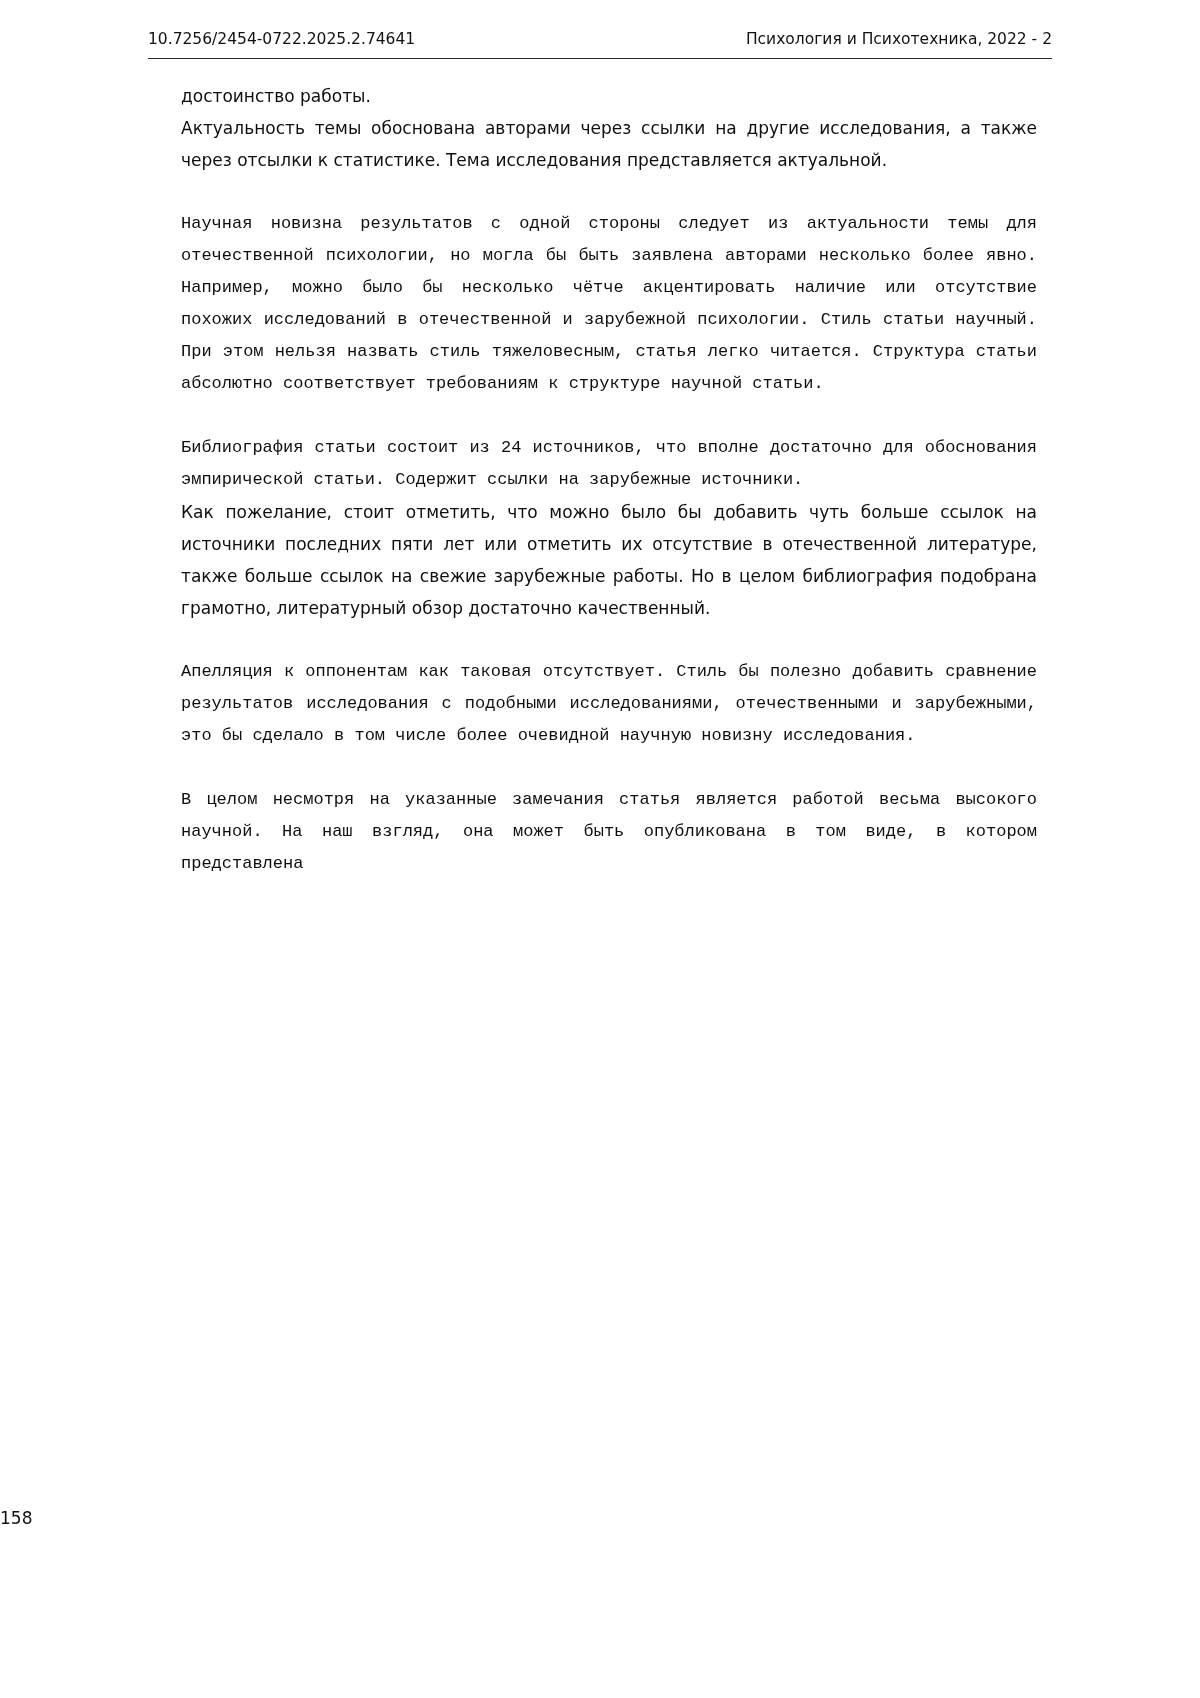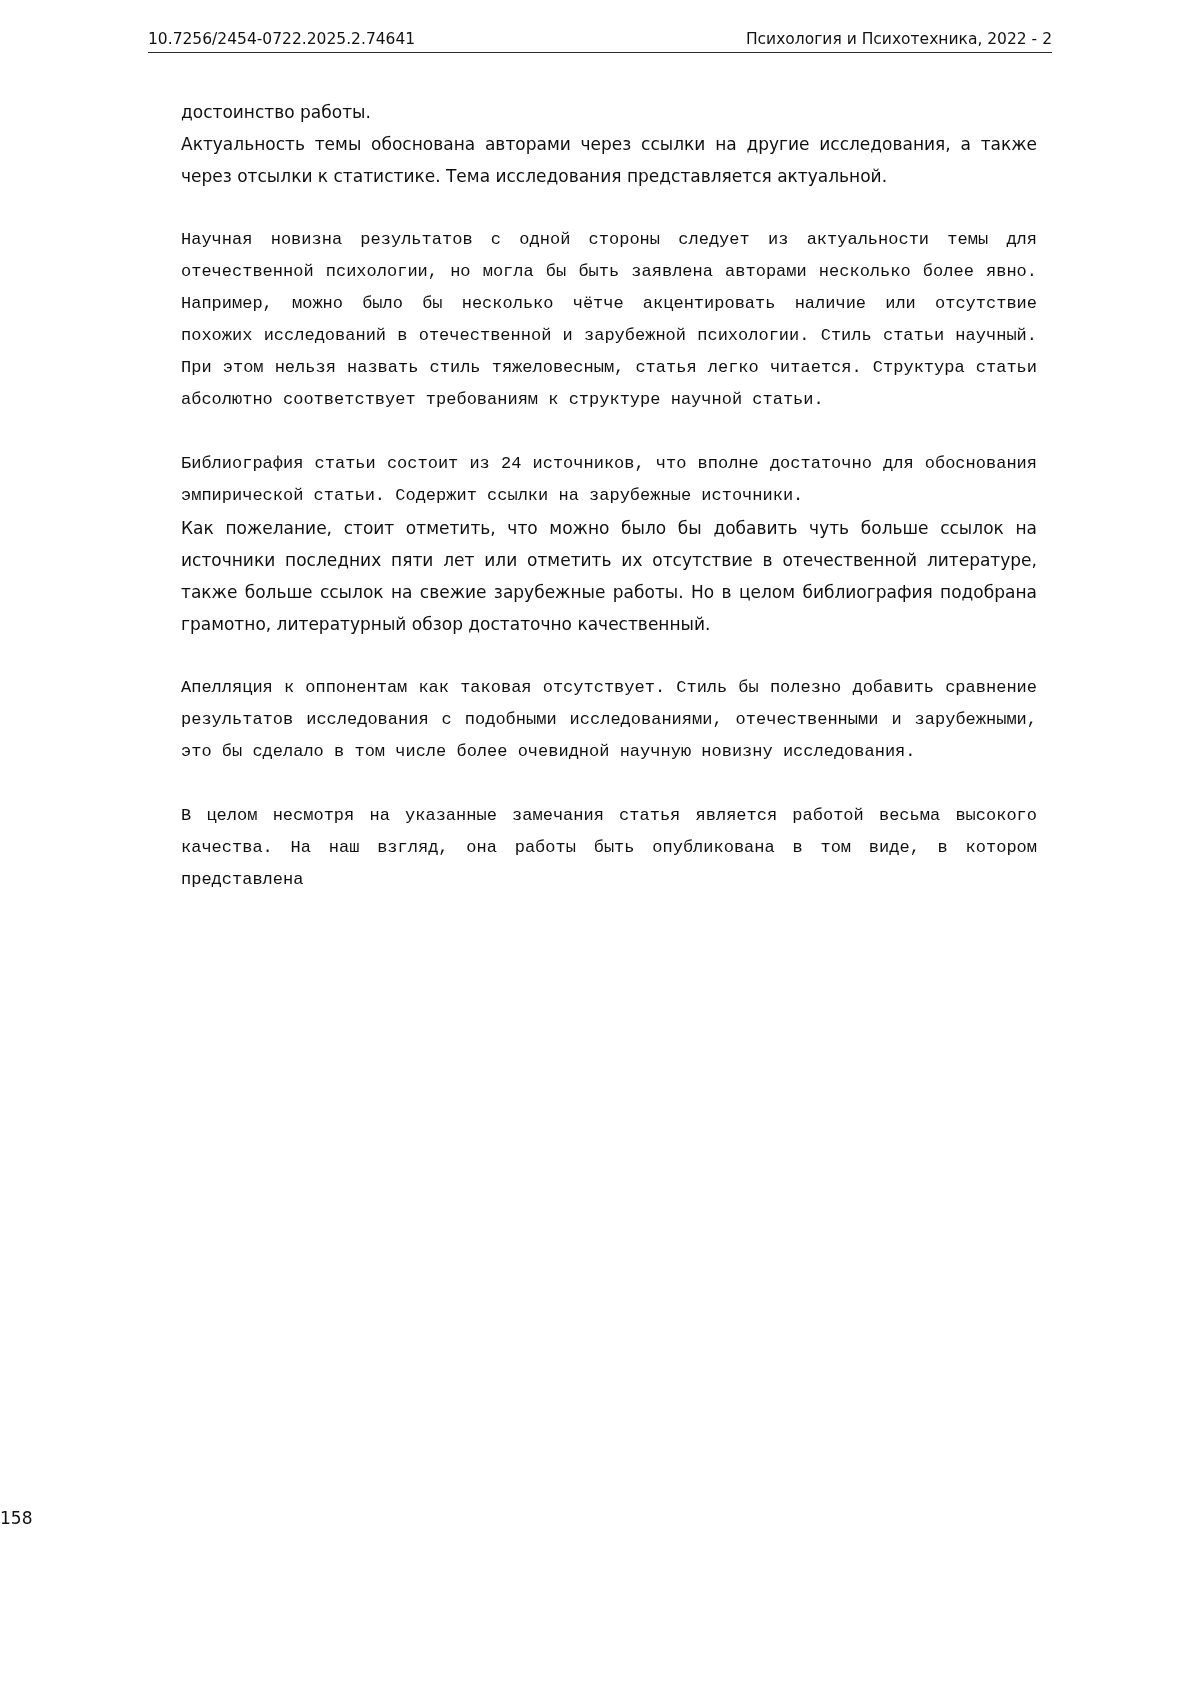--- a/index.html
+++ b/index.html
@@ -20,33 +20,32 @@
   .page-header {
     position: absolute;
     top: 30px;
     left: 148px;
     right: 148px;
     display: flex;
     justify-content: space-between;
     align-items: flex-end;
     font-size: 15.5px;
     color: #111111;
-    padding-bottom: 4px;
+    padding-bottom: 10px;
     border-bottom: 1px solid #2a2a2a;
   }
   .doc-body {
     position: absolute;
     top: 80px;
     left: 181px;
     right: 163px;
     font-size: 17px;
     line-height: 32px;
     text-align: justify;
     color: #0f0f0f;
-    margin-top: 16px;
   }
   .doc-body p {
     margin: 0;
   }
   .doc-body p.gap-before {
     margin-top: 32px;
     font-family: Liberation Mono, monospace;
   }
   .page-footer {
     position: absolute;
@@ -68,18 +67,18 @@
     <span>Психология и Психотехника, 2022 - 2</span>
   </div>
 
   <div class="doc-body">
     <p>достоинство работы.</p>
     <p>Актуальность темы обоснована авторами через ссылки на другие исследования, а также через отсылки к статистике. Тема исследования представляется актуальной.</p>
     <p class="gap-before">Научная новизна результатов с одной стороны следует из актуальности темы для отечественной психологии, но могла бы быть заявлена авторами несколько более явно. Например, можно было бы несколько чётче акцентировать наличие или отсутствие похожих исследований в отечественной и зарубежной психологии. Стиль статьи научный. При этом нельзя назвать стиль тяжеловесным, статья легко читается. Структура статьи абсолютно соответствует требованиям к структуре научной статьи.</p>
     <p class="gap-before">Библиография статьи состоит из 24 источников, что вполне достаточно для обоснования эмпирической статьи. Содержит ссылки на зарубежные источники.</p>
     <p>Как пожелание, стоит отметить, что можно было бы добавить чуть больше ссылок на источники последних пяти лет или отметить их отсутствие в отечественной литературе, также больше ссылок на свежие зарубежные работы. Но в целом библиография подобрана грамотно, литературный обзор достаточно качественный.</p>
     <p class="gap-before">Апелляция к оппонентам как таковая отсутствует. Стиль бы полезно добавить сравнение результатов исследования с подобными исследованиями, отечественными и зарубежными, это бы сделало в том числе более очевидной научную новизну исследования.</p>
-    <p class="gap-before">В целом несмотря на указанные замечания статья является работой весьма высокого качества. На наш взгляд, она работы быть опубликована в том виде, в котором представлена</p>
+    <p class="gap-before">В целом несмотря на указанные замечания статья является работой весьма высокого научной. На наш взгляд, она может быть опубликована в том виде, в котором представлена</p>
   </div>
 
   <div class="page-footer">158</div>
 
 </div>
 
 </body></html>

